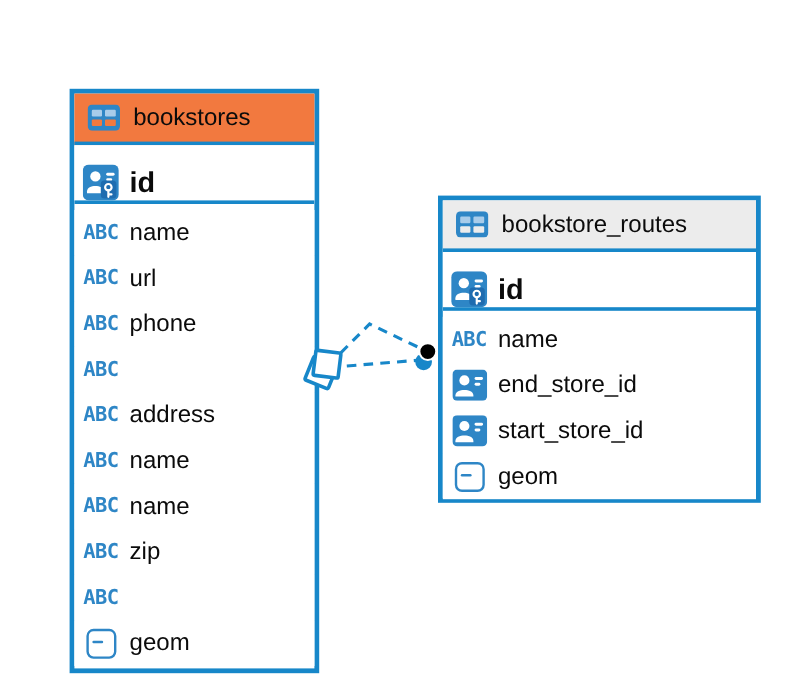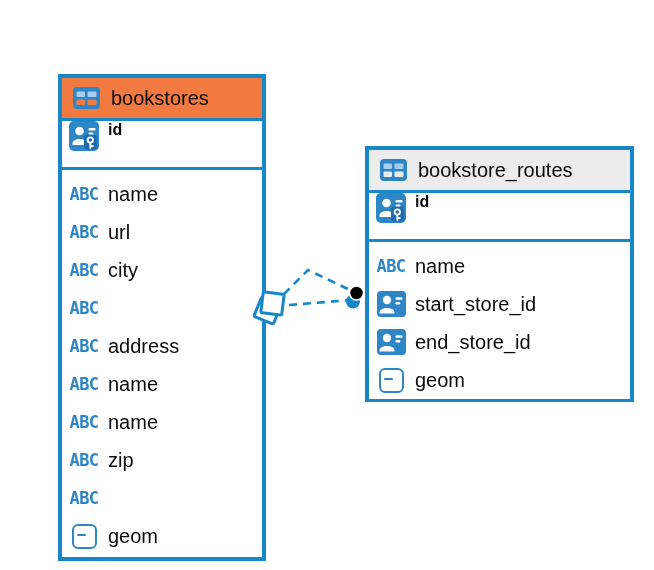--- a/index.html
+++ b/index.html
@@ -12,23 +12,23 @@
     position:absolute; box-sizing:border-box;
     border:4px solid var(--blue); background:#fff; z-index:1;
   }
   .tbl-header {
     display:flex; align-items:center; gap:9px; padding:0 8px;
     height:40px; border-bottom:3px solid var(--blue);
     font-size:20px; color:var(--ink); background:var(--hdr-bg);
   }
   .tbl-header .lbl { white-space:nowrap; }
   .key-row {
-    display:flex; align-items:flex-start; gap:8px; padding:0 6px;
+    display:flex; align-items:flex-end; gap:8px; padding:0 6px;
     height:46px; border-bottom:3px solid var(--blue);
-    font-size:16px; font-weight:700; color:var(--ink); background:#fff;
+    font-size:24px; font-weight:700; color:var(--ink); background:#fff;
   }
   .tbl-body { padding-top:5px; }
   .col-row {
     display:flex; align-items:center; gap:8px; padding:0 6px;
     height:38px; font-size:20px; color:var(--ink); background:#fff;
   }
   .icon-box { flex:0 0 auto; display:flex; align-items:center; justify-content:center; width:32px; }
   .abc-glyph {
     flex:0 0 auto; width:32px; text-align:center;
     font-family:"DejaVu Sans Mono", monospace; font-weight:800;
@@ -80,21 +80,21 @@
         <div class="col-row">
           <span class="abc-glyph">ABC</span>
           <span>name</span>
         </div>
         <div class="col-row">
           <span class="abc-glyph">ABC</span>
           <span>url</span>
         </div>
         <div class="col-row">
           <span class="abc-glyph">ABC</span>
-          <span>city</span>
+          <span>phone</span>
         </div>
         <div class="col-row">
           <span class="abc-glyph">ABC</span>
         </div>
         <div class="col-row">
           <span class="abc-glyph">ABC</span>
           <span>address</span>
         </div>
         <div class="col-row">
           <span class="abc-glyph">ABC</span>
@@ -110,21 +110,21 @@
         </div>
         <div class="col-row">
           <span class="abc-glyph">ABC</span>
         </div>
         <div class="col-row">
           <span class="geom-glyph"></span>
           <span>geom</span>
         </div>
       </div>
     </div>
-    <div class="table-card" style="left: 365px; top: 130px; width: 269px; height: 256px; --hdr-bg: #ECECEC;">
+    <div class="table-card" style="left: 365px; top: 147px; width: 269px; height: 256px; --hdr-bg: #ECECEC;">
       <div class="tbl-header">
         <span class="icon-box">
           <svg width="27" height="22" viewBox="0 0 27 22">
             <rect x="0" y="0" width="27" height="22" rx="4" fill="#2E86C6"></rect>
             <rect x="3.5" y="4.5" width="8.5" height="5.5" rx="1" fill="#A8CCEA"></rect>
             <rect x="14.5" y="4.5" width="9" height="5.5" rx="1" fill="#A8CCEA"></rect>
             <rect x="3.5" y="12.5" width="8.5" height="5.5" rx="1" style="fill:var(--hdr-bg)"></rect>
             <rect x="14.5" y="12.5" width="9" height="5.5" rx="1" style="fill:var(--hdr-bg)"></rect>
           </svg>
         </span>
@@ -142,44 +142,44 @@
             <circle cx="21.3" cy="19" r="2.7" fill="none" stroke="#fff" stroke-width="1.8"></circle>
             <path d="M21.3 21.7 V27 M21.3 25 h2.6" fill="none" stroke="#fff" stroke-width="1.8" stroke-linecap="round"></path>
           </svg>
         </span>
         <span>id</span>
       </div>
       <div class="tbl-body">
         <div class="col-row">
           <span class="abc-glyph">ABC</span>
           <span>name</span>
+        </div>
+        <div class="col-row">
+          <span class="icon-box">
+            <svg width="29" height="26" viewBox="0 0 29 26">
+              <rect x="0" y="0" width="29" height="26" rx="4" fill="#2E86C6"></rect>
+              <circle cx="10" cy="9" r="4.2" fill="#fff"></circle>
+              <path d="M2.5 21.5 c0 -6 15 -6 15 0 v1 h-15 z" fill="#fff"></path>
+              <rect x="18.5" y="6.2" width="7" height="2.5" rx="1.2" fill="#fff"></rect>
+              <rect x="18.5" y="11" width="4.8" height="2.5" rx="1.2" fill="#fff"></rect>
+            </svg>
+          </span>
+          <span>end_store_id</span>
         </div>
         <div class="col-row">
           <span class="icon-box">
             <svg width="29" height="26" viewBox="0 0 29 26">
               <rect x="0" y="0" width="29" height="26" rx="4" fill="#2E86C6"></rect>
               <circle cx="10" cy="9" r="4.2" fill="#fff"></circle>
               <path d="M2.5 21.5 c0 -6 15 -6 15 0 v1 h-15 z" fill="#fff"></path>
               <rect x="18.5" y="6.2" width="7" height="2.5" rx="1.2" fill="#fff"></rect>
               <rect x="18.5" y="11" width="4.8" height="2.5" rx="1.2" fill="#fff"></rect>
             </svg>
           </span>
           <span>start_store_id</span>
-        </div>
-        <div class="col-row">
-          <span class="icon-box">
-            <svg width="29" height="26" viewBox="0 0 29 26">
-              <rect x="0" y="0" width="29" height="26" rx="4" fill="#2E86C6"></rect>
-              <circle cx="10" cy="9" r="4.2" fill="#fff"></circle>
-              <path d="M2.5 21.5 c0 -6 15 -6 15 0 v1 h-15 z" fill="#fff"></path>
-              <rect x="18.5" y="6.2" width="7" height="2.5" rx="1.2" fill="#fff"></rect>
-              <rect x="18.5" y="11" width="4.8" height="2.5" rx="1.2" fill="#fff"></rect>
-            </svg>
-          </span>
-          <span>end_store_id</span>
         </div>
         <div class="col-row">
           <span class="geom-glyph"></span>
           <span>geom</span>
         </div>
       </div>
     </div>
     <svg width="654" height="570" viewBox="0 0 654 570" class="relations">
       <path d="M284 278 L308 254 L352 275" fill="none" stroke="#1787C9" stroke-width="2.6" stroke-dasharray="8 6"></path>
       <path d="M289 289 L351 284" fill="none" stroke="#1787C9" stroke-width="2.6" stroke-dasharray="8 6"></path>

